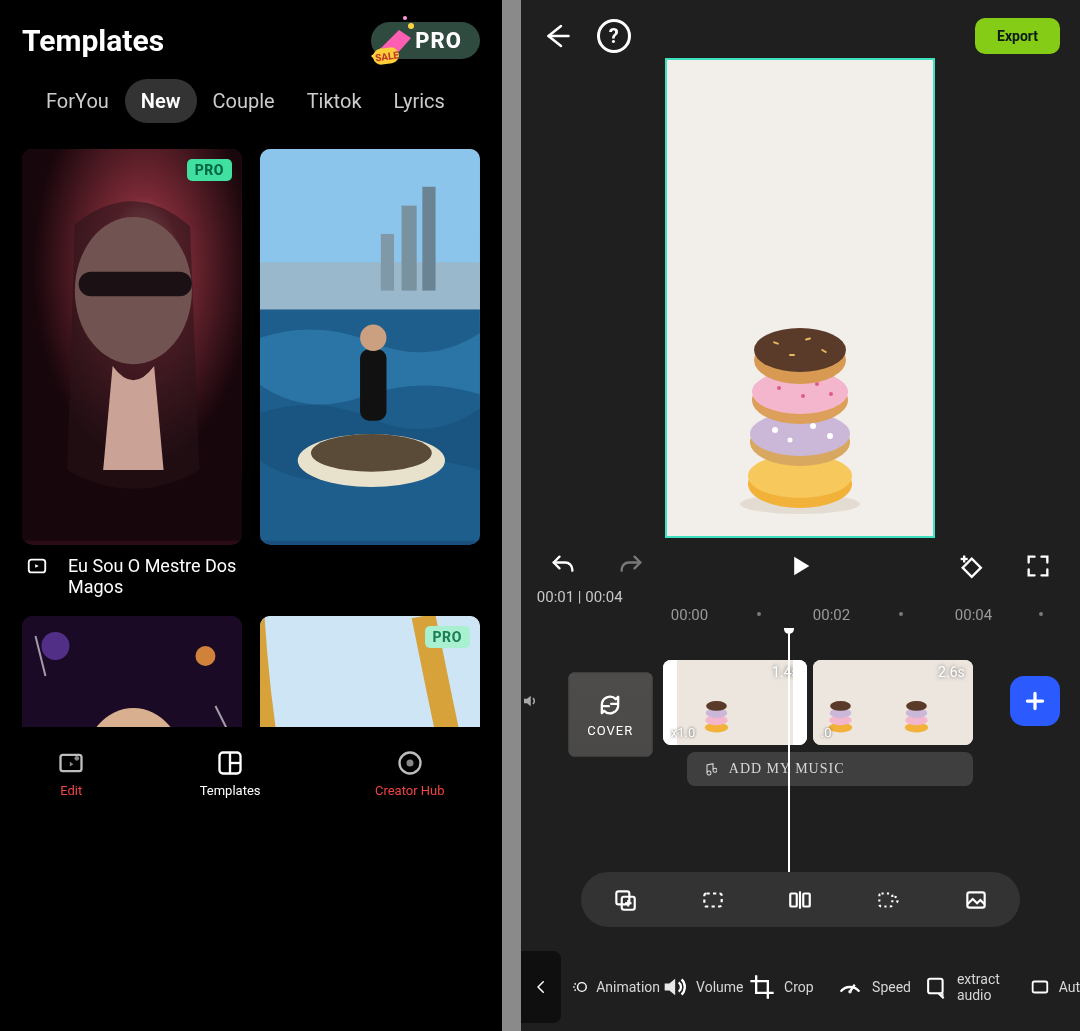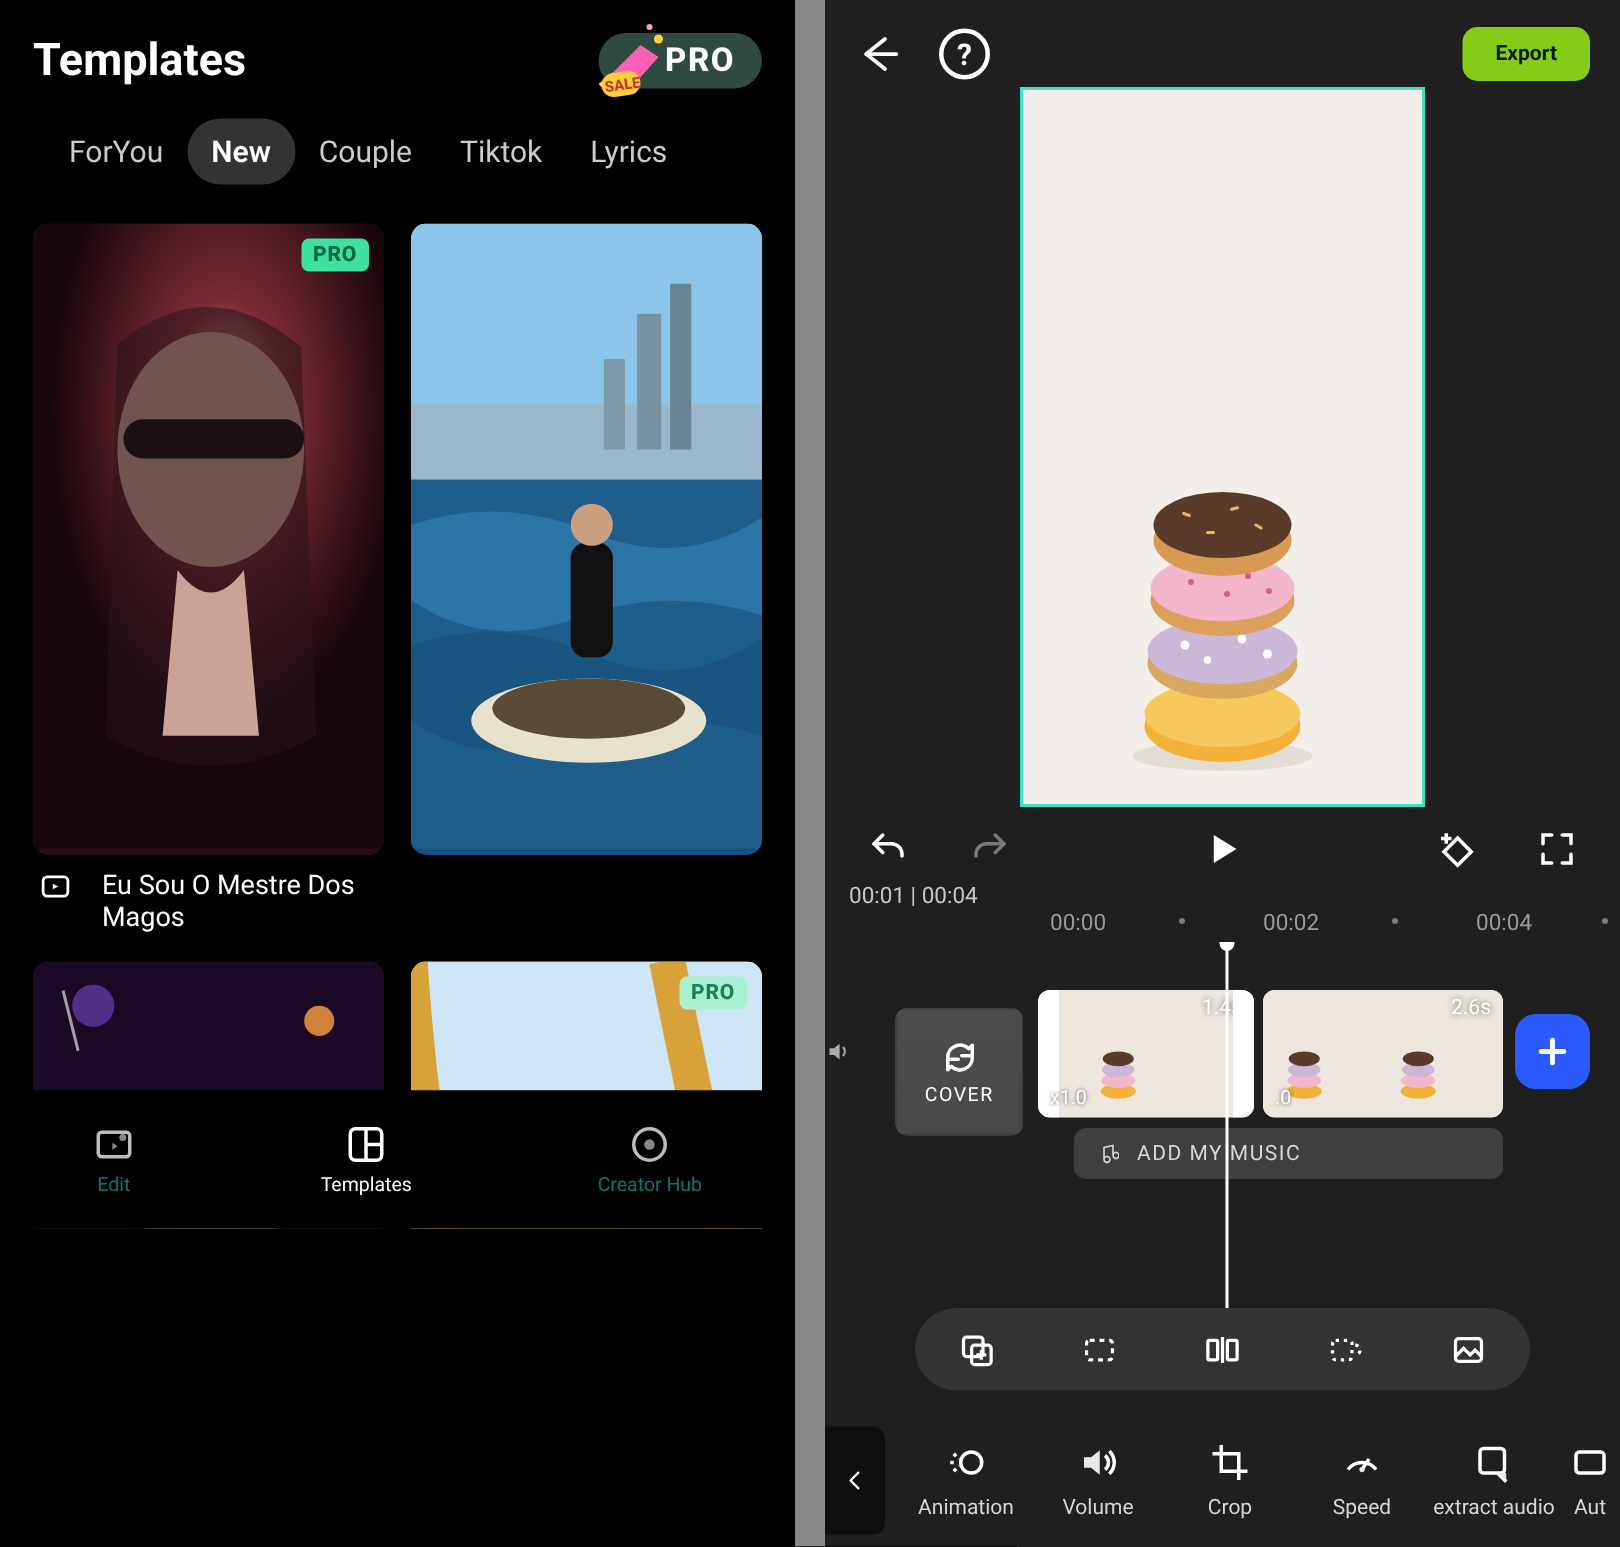--- a/index.html
+++ b/index.html
@@ -22,21 +22,21 @@
   .grid { display:grid; grid-template-columns: 1fr 1fr; gap:18px; padding:18px 22px 0 22px; overflow:hidden; }
   .card { position:relative; border-radius:10px; overflow:hidden; }
   .card .thumb { width:100%; aspect-ratio: 233/415; border-radius:10px; }
   .pro-badge { position:absolute; top:10px; right:10px; background:#3fe0a0; color:#006644; font-size:14px; font-weight:800; padding:3px 8px; border-radius:5px; letter-spacing:.5px; }
   .pro-badge.light { background:#a8f0d0; color:#1c7f56; }
   .card-row { display:flex; align-items:flex-start; gap:20px; padding:10px 4px 0 4px; }
   .mini-ic { width:22px; height:22px; flex:0 0 22px; }
   .card-title { color:#fff; font-size:18px; line-height:1.2; }
 
   .bottom-nav { height:92px; background:#000; border-top:1px solid #000; display:flex; align-items:center; justify-content:space-around; position:absolute; bottom:0; left:0; right:0; }
-  .nav-item { display:flex; flex-direction:column; align-items:center; gap:6px; color:#0f766e; }
+  .nav-item { display:flex; flex-direction:column; align-items:center; gap:6px; color:#ef4444; }
   .nav-item.active { color:#fff; }
   .nav-item svg { width:28px; height:28px; }
   .nav-label { font-size:13px; }
 
   
   .editor-top { display:flex; align-items:center; justify-content:space-between; padding:18px 20px 0 20px; }
   .ic-btn { color:#fff; display:flex; align-items:center; justify-content:center; }
   .ic-btn svg { width:30px; height:30px; }
   .help-ring { border:3px solid #fff; border-radius:50%; width:34px; height:34px; display:flex; align-items:center; justify-content:center; font-size:20px; color:#fff; font-weight:700; }
   .export-btn { background:#84cc16; color:#0b1a18; font-weight:700; font-size:14px; padding:10px 22px; border-radius:10px; }
@@ -74,29 +74,29 @@
   .clip .ratelabel { position:absolute; bottom:5px; left:8px; color:#fff; font-size:13px; text-shadow:0 0 3px rgba(0,0,0,.7); }
   .clip .handle { position:absolute; top:0; bottom:0; width:14px; background:#fff; }
   .clip .handle.l { left:0; border-radius:8px 0 0 8px; }
   .clip .handle.r { right:0; border-radius:0 8px 8px 0; }
 
   .add-btn { position:absolute; right:20px; top:48px; width:50px; height:50px; background:#2b5bff; border-radius:14px; display:flex; align-items:center; justify-content:center; }
   .add-btn svg { width:26px; height:26px; }
 
   .music-strip { position:absolute; left:166px; top:124px; width:286px; height:34px; background:rgba(90,90,90,.55); border-radius:8px; display:flex; align-items:center; gap:12px; padding:0 14px; }
   .music-strip svg { width:16px; height:16px; }
-  .music-label { color:#d7d7d7; font-size:14px; letter-spacing:1px; }
+  .music-label { color:#d7d7d7; font-size:14px; letter-spacing:1px;font-family:Liberation Serif, serif; }
 
   .mid-toolbar { margin:0 60px 0 60px; height:56px; background:#333; border-radius:30px; display:flex; align-items:center; justify-content:space-around; }
   .mid-toolbar svg { width:26px; height:26px; }
 
   .bottom-tools { position:relative; height:90px; display:flex; align-items:center; margin-top:16px; }
   .tools-back { width:40px; height:72px; background:#0f0f0f; border-radius:0 8px 8px 0; display:flex; align-items:center; justify-content:center; margin-right:10px; }
   .tools-scroll { flex:1; display:flex; overflow:hidden; gap:0; justify-content:space-around; }
-  .tool-item { display:flex; flex-direction:column; align-items:center; gap:8px; color:#e8e8e8; min-width:88px; }
+  .tool-item { display:flex; flex-direction:row; align-items:center; gap:8px; color:#e8e8e8; min-width:88px; }
   .tool-item svg { width:28px; height:28px; }
   .tool-label { font-size:14px; color:#d6d6d6; }
 
   
   .stroke-w { stroke:#fff; fill:none; stroke-width:2; }
   .stroke-g { stroke:#bdbdbd; fill:none; stroke-width:2; }
   .fill-w { fill:#fff; }
 
   
   .thumb.t1 { background: radial-gradient(circle at 60% 30%, #ffb0b0 0%, #b03040 30%, #2a0c15 80%), #200; }

